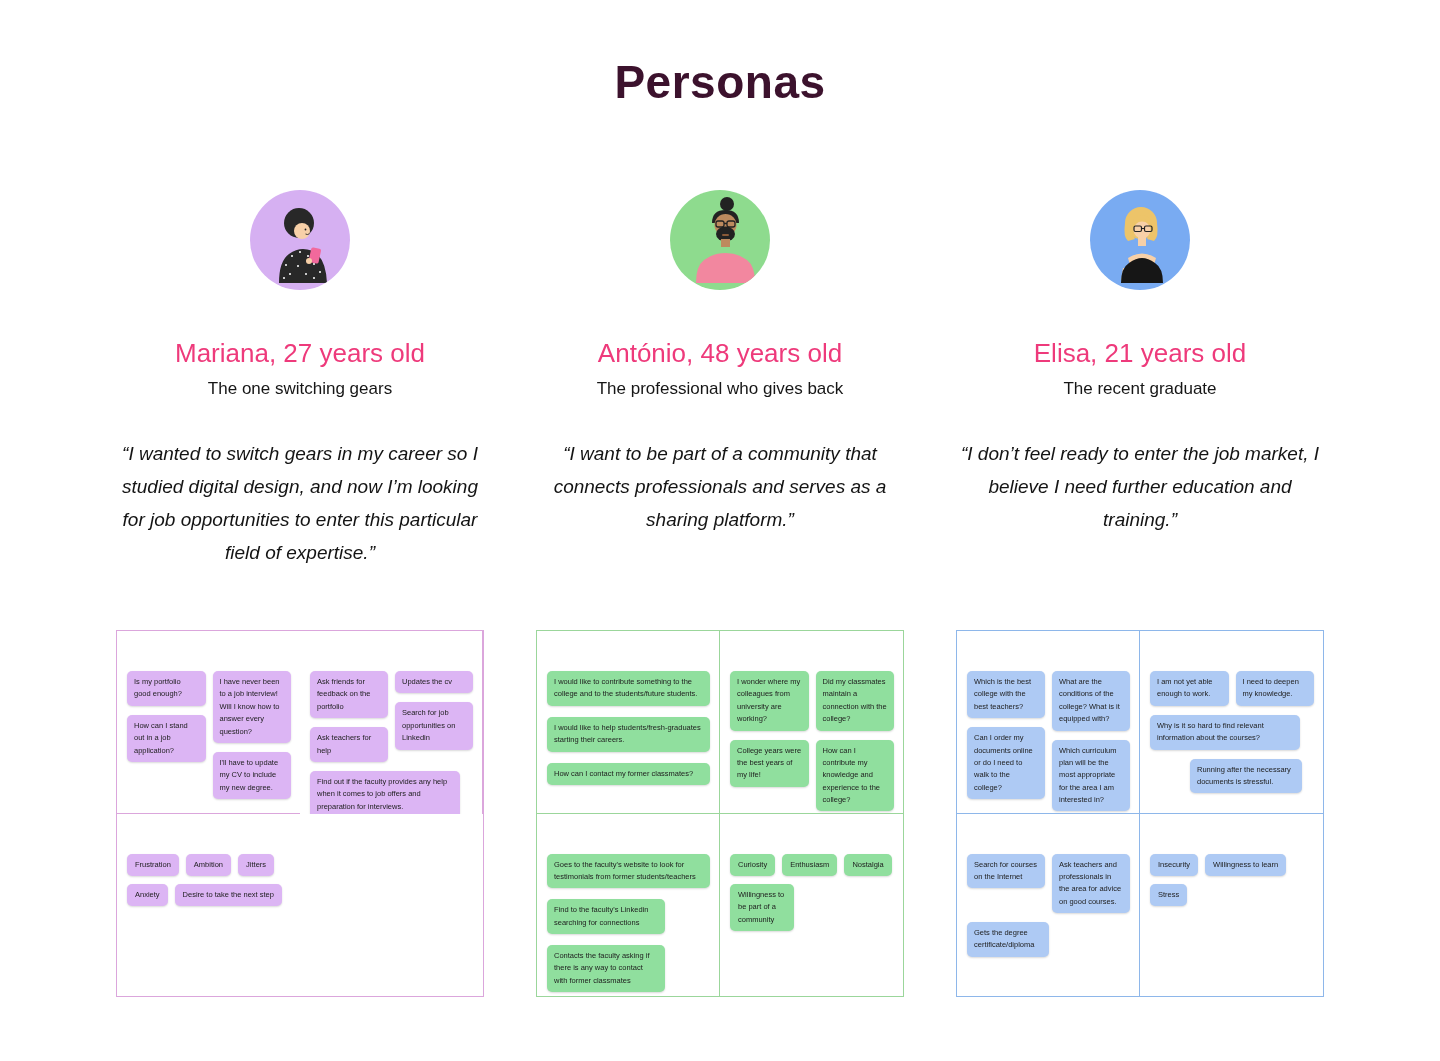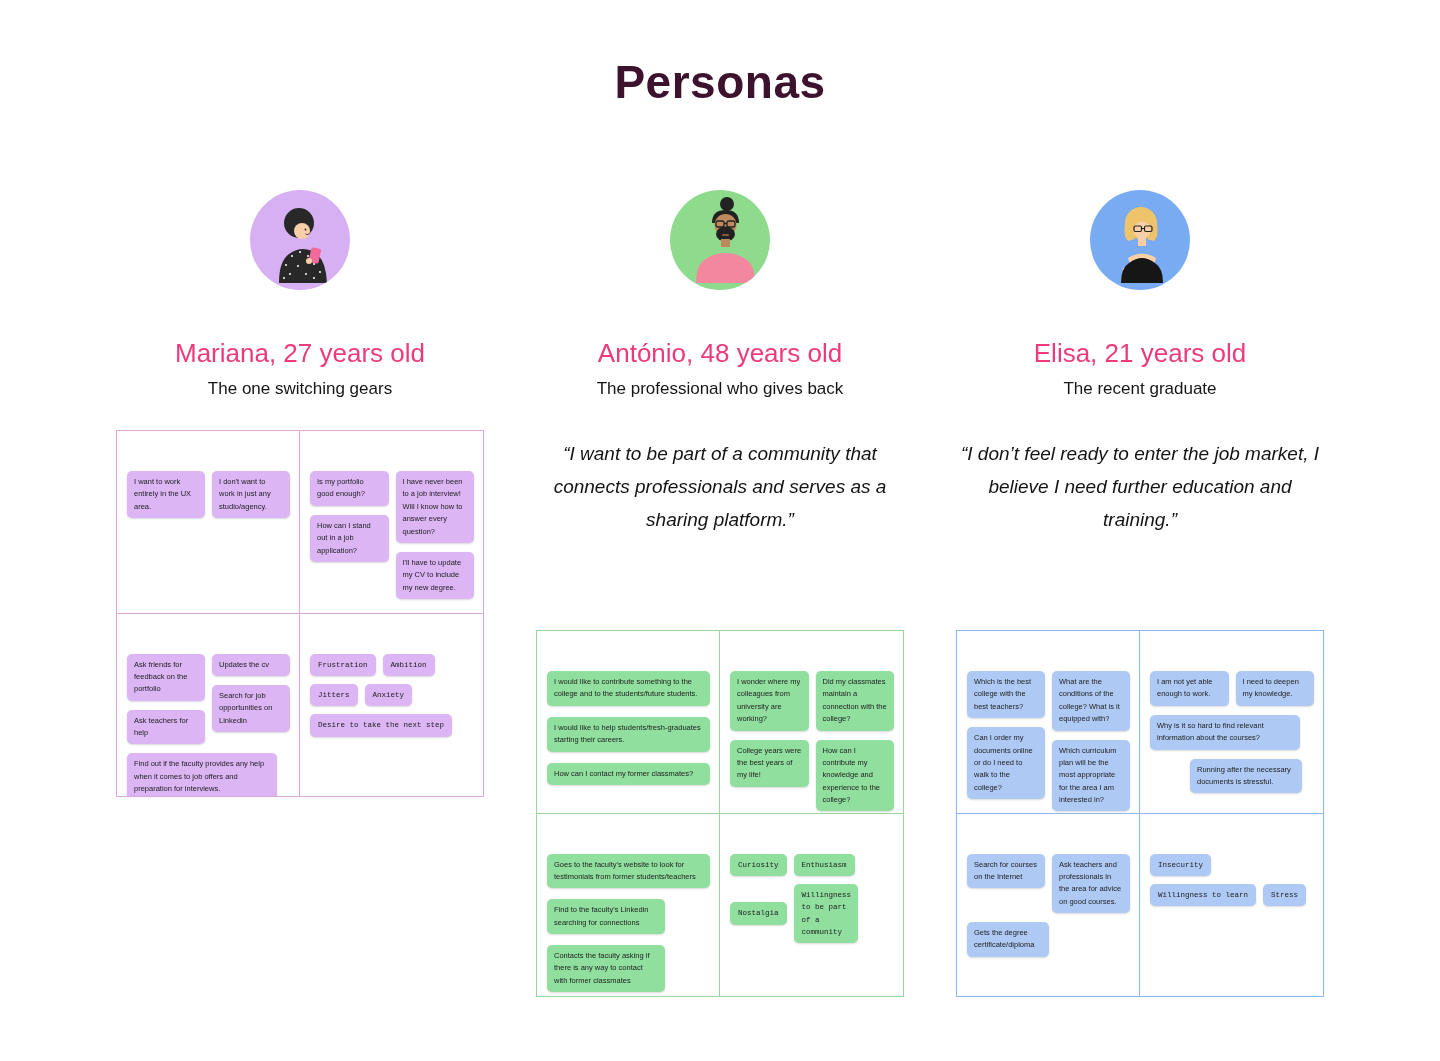--- a/index.html
+++ b/index.html
@@ -47,21 +47,21 @@
   .cols { display: flex; gap: 7px; align-items: flex-start; }
   .col { flex: 1; display: flex; flex-direction: column; gap: 9px; }
 
   .note {
     background: var(--note-bg, #eee); border-radius: 5px; padding: 5px 7px;
     font-size: 7.5px; line-height: 1.65; color: #1d1d1d;
     box-shadow: 0 1px 2px rgba(0,0,0,0.15);
   }
   .stackn { margin-bottom: 11px; }
   .fulln { margin-top: 9px; width: fit-content; }
-  .tags { display: flex; flex-wrap: wrap; gap: 8px 7px; align-items: center; font-family: Liberation Mono, monospace; }
+  .tags { display: flex; flex-wrap: wrap; gap: 8px 7px; align-items: center; }
   .tag { white-space: nowrap; width: fit-content; padding: 5px 8px; }
 </style>
 </head>
 <body>
 
 <h1 class="page-title">Personas</h1>
 
 <div class="row">
   <section class="persona" style="--avatar-bg: #d6b0f2; --note-bg: #dcb5f4; --grid-border: #dba6dc;">
     <div class="avatar">
@@ -83,31 +83,22 @@
             <circle cx="64" cy="88" r="1"></circle>
       <circle cx="34" cy="88" r="1"></circle>
             <circle cx="70" cy="82" r="1"></circle>
     </g>
     <rect x="60" y="58" width="10" height="15" rx="2" fill="#f2699c" transform="rotate(12 65 65)"></rect>
     <circle cx="59" cy="71" r="3" fill="#f7d0a8"></circle>
   </svg>
 </div>
     <h2 class="pname">Mariana, 27 years old</h2>
     <div class="prole">The one switching gears</div>
+    <p class="pquote">“I wanted to switch gears in my career so I studied digital design, and now I’m looking for job opportunities to enter this particular field of expertise.”</p>
     <div class="grid">
-        <div class="quad q0">
-          <div class="cols">
-            <div class="col">
-              <div class="note">I want to work entirely in the UX area.</div>
-            </div>
-            <div class="col">
-              <div class="note">I don't want to work in just any studio/agency.</div>
-            </div>
-          </div>
-        </div>
         <div class="quad q1">
           <div class="cols">
             <div class="col">
               <div class="note">Is my portfolio good enough?</div>
               <div class="note">How can I stand out in a job application?</div>
             </div>
             <div class="col">
               <div class="note">I have never been to a job interview! Will I know how to answer every question?</div>
               <div class="note">I'll have to update my CV to include my new degree.</div>
             </div>

